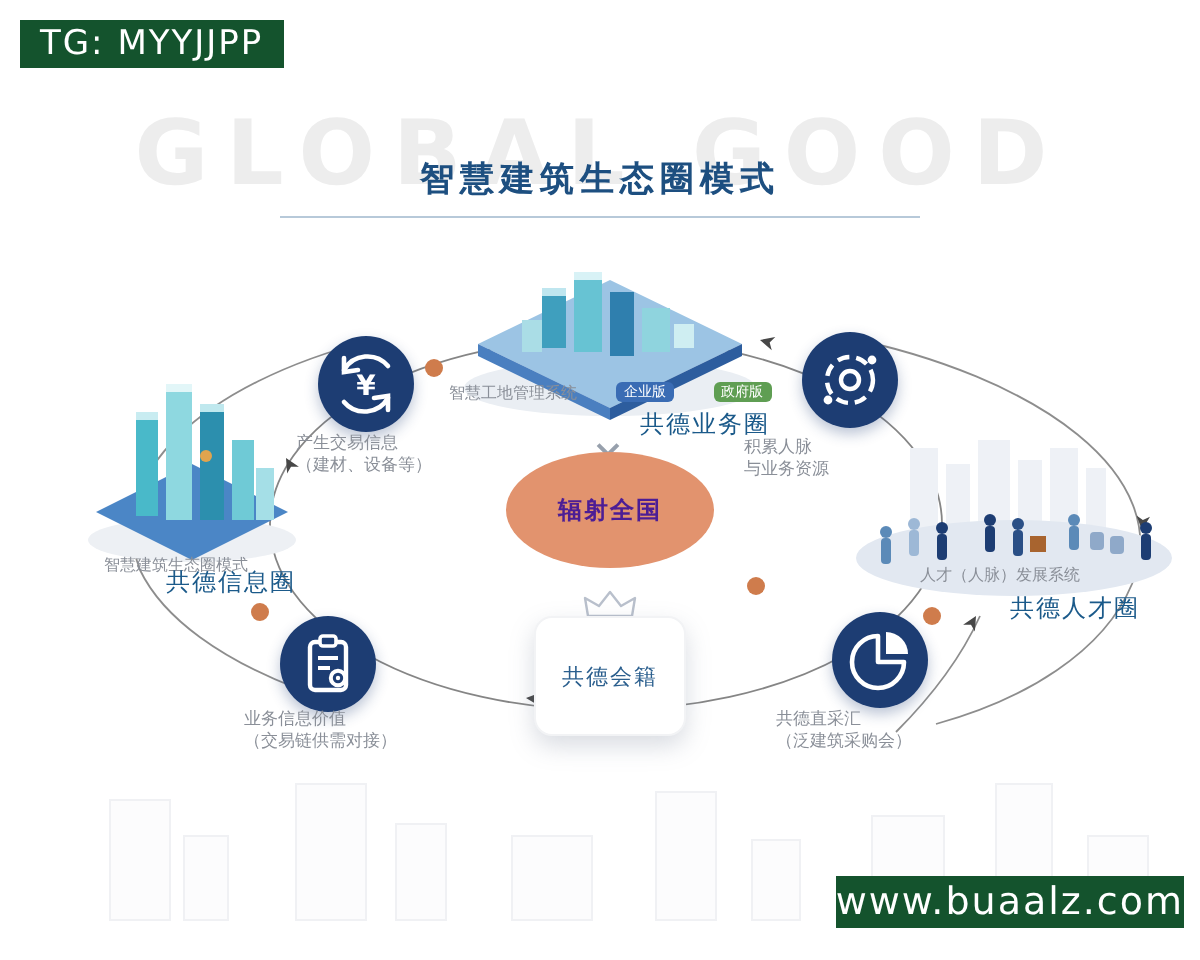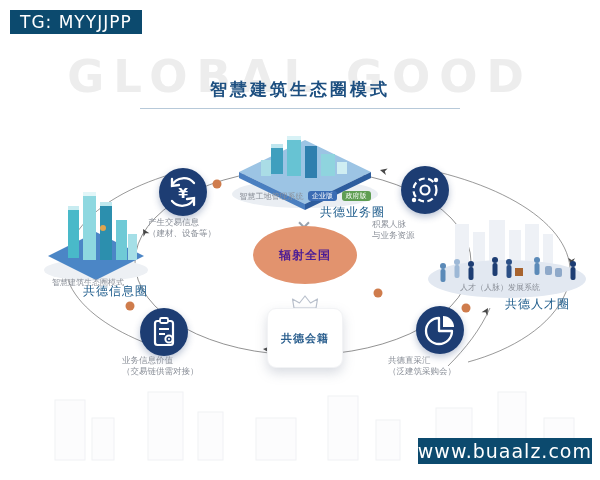--- a/index.html
+++ b/index.html
@@ -1,48 +1,48 @@
 <!DOCTYPE html>
 <html><head>
 <meta charset="utf-8">
 <style>
   *{margin:0;padding:0;box-sizing:border-box}
   html,body{width:600px;height:480px;background:#fff;overflow:hidden;
     font-family:"DejaVu Sans","Liberation Sans",sans-serif}
   .stage{position:relative;width:600px;height:480px;background:#fff;overflow:hidden}
   .abs{position:absolute}
-  .watermark{position:absolute;background:#0c4a6e;color:#fff;padding:2px 10px;
+  .watermark{position:absolute;background:#14532d;color:#fff;padding:2px 10px;
     font-size:17px;letter-spacing:1px;white-space:nowrap}
   #wm-tl{left:10px;top:10px}
   #wm-br{right:8px;top:438px;font-size:19px;padding:2px 0}
   .bg-word{position:absolute;left:0;top:50px;width:100%;text-align:center;
     font-size:45px;font-weight:bold;color:#ededed;letter-spacing:9px;white-space:nowrap}
   .title{position:absolute;left:0;top:78px;width:100%;text-align:center;
     font-size:17px;font-weight:bold;color:#1d4f80;letter-spacing:3px}
   .divider{position:absolute;left:140px;top:108px;width:320px;height:1px;background:#b7c9d9}
   .icon-circle{position:absolute;width:48px;height:48px;border-radius:50%;background:#1d3d73;
     display:flex;align-items:center;justify-content:center;box-shadow:0 3px 7px rgba(29,61,115,.3)}
   .small-label{position:absolute;color:#8a8f98;font-size:8.5px;line-height:11px;text-align:left}
   .small-label span{display:block}
   .platform-line{position:absolute;font-size:8px;color:#8a8f98;text-align:center;white-space:nowrap}
   .badge{display:inline-block;color:#fff;font-size:7px;padding:1px 4px;border-radius:3px;
-    line-height:8px;vertical-align:1px;margin-left:2px}
+    line-height:8px;vertical-align:1px;margin-left:17px}
   .badge.blue{background:#3a6cb4}
   .badge.green{background:#5f9e53}
   .circle-label{position:absolute;font-weight:normal;color:#1b5a8a;font-size:12px;
     letter-spacing:1px;text-align:right}
   .chevron{position:absolute;width:8px;height:8px;border-left:2px solid #97a0ac;
     border-bottom:2px solid #97a0ac;transform:rotate(-45deg)}
   .center-ellipse{position:absolute;left:253px;top:226px;width:104px;height:58px;
     border-radius:50%;background:#e2936e;display:flex;align-items:center;justify-content:center}
   .center-ellipse span{color:#4c1d95;font-weight:bold;font-size:12px;letter-spacing:1px}
   .card{position:absolute;left:267px;top:308px;width:76px;height:60px;background:#fff;
     border-radius:9px;box-shadow:0 5px 12px rgba(120,130,150,.28);border:1px solid #f2f3f5;
     display:flex;align-items:center;justify-content:center}
-  .card span{color:#2b5f8e;font-weight:bold;font-size:11px;letter-spacing:1px}
+  .card span{color:#2b5f8e;font-weight:normal;font-size:11px;letter-spacing:1px}
   .crown{position:absolute;left:290px;top:294px}
   .illus{position:absolute}
 </style>
 </head>
 <body>
 
 <div class="stage">
 
   <div class="bg-word">GLOBAL GOOD</div>
 

